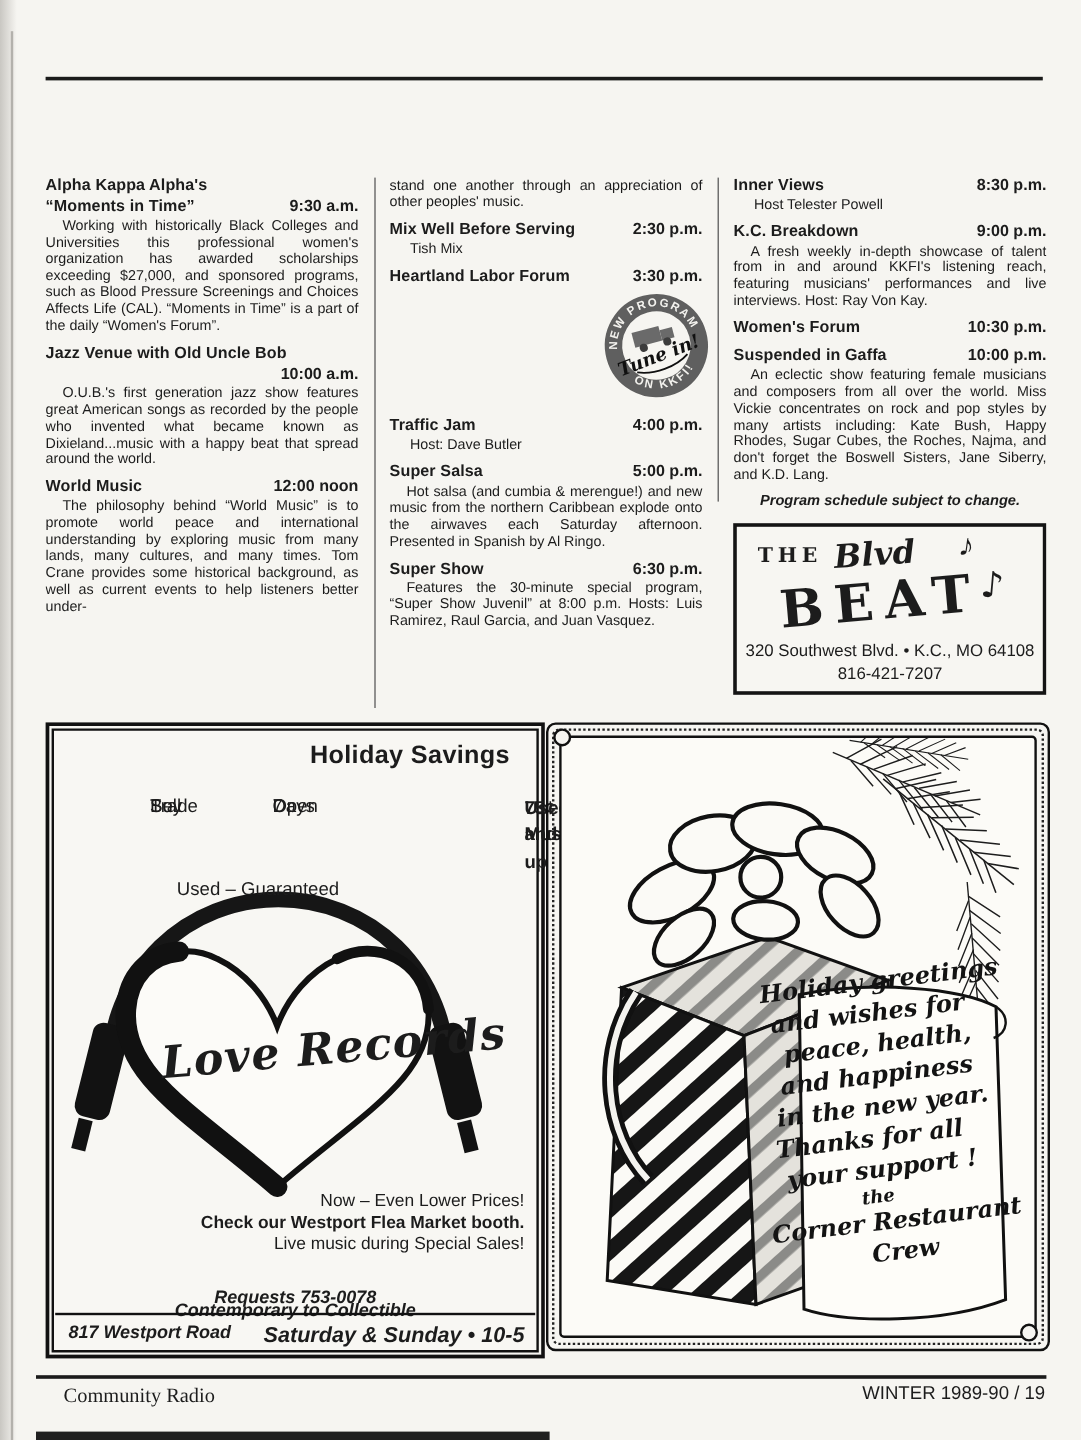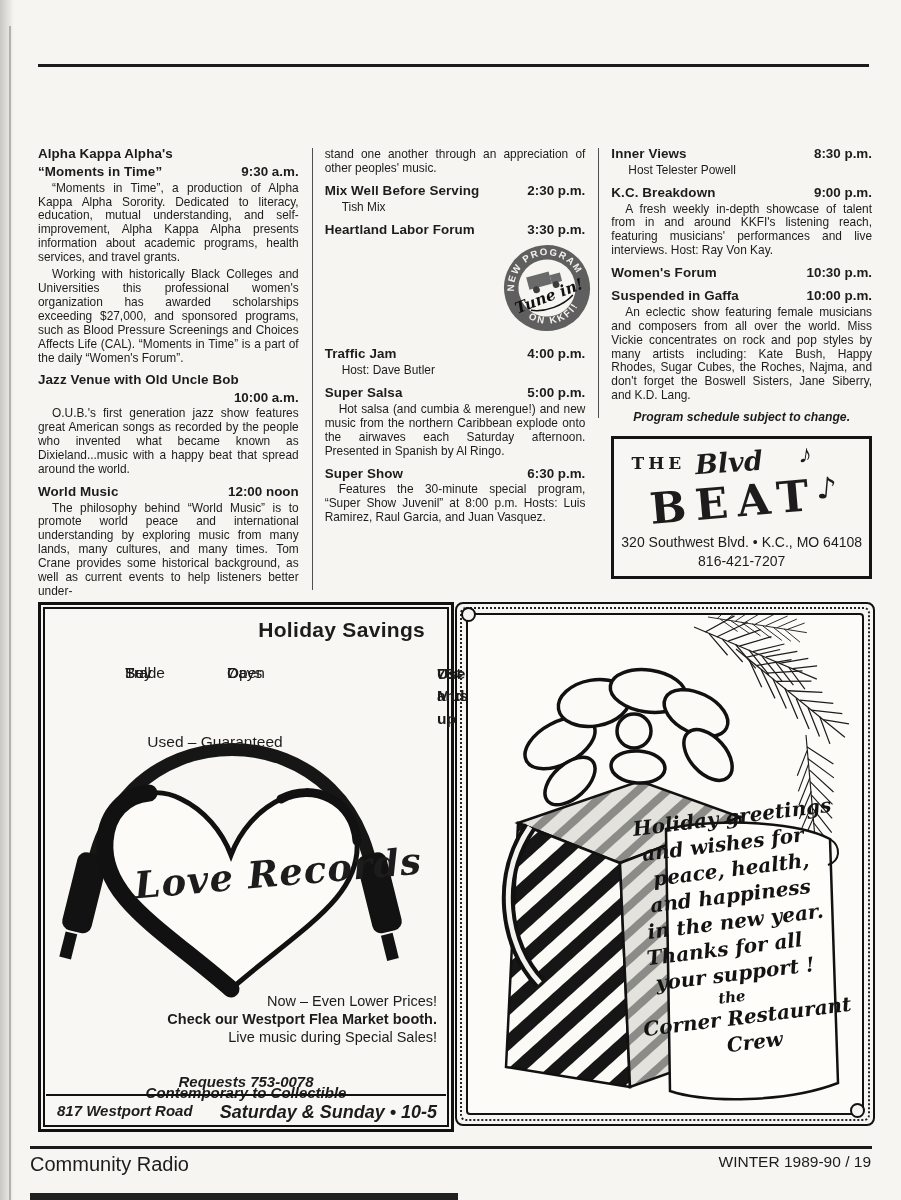--- a/index.html
+++ b/index.html
@@ -79,42 +79,41 @@
             font-size:20px;line-height:1.3;color:#131313;}
   .greeting div{white-space:nowrap;}
   .greeting .g1{margin-left:6px;} .greeting .g2{margin-left:14px;} .greeting .g3{margin-left:8px;}
   .greeting .g4{margin-left:2px;} .greeting .g5{margin-left:-2px;} .greeting .g6{margin-left:4px;}
   .greeting .g-the{font-size:15px;margin:3px 0 0 64px;line-height:1;}
   .greeting .g-name{font-size:20px;margin-left:-14px;}
   .greeting .g-crew{text-align:center;margin-left:-10px;}
 
   
   .foot-rule{position:absolute;left:30px;top:1146px;width:842px;height:2.5px;background:#1b1b1b;}
-  .foot-left{position:absolute;left:30px;top:1153px;font-size:20px;}
+  .foot-left{position:absolute;left:53px;top:1153px;font-size:17px;font-family:Liberation Serif, serif;}
   .foot-right{position:absolute;right:30px;top:1153px;font-size:15.5px;}
 </style>
 </head>
 <body>
 
 <div class="page">
   <div class="scanline"></div>
   <div class="top-rule"></div>
 
   <div class="columns">
 
     <div class="col">
       <section>
         <div class="p-head first">
           <span class="p-title">Alpha Kappa Alpha's</span>
         </div>
         <div class="p-head first">
           <span class="p-title">“Moments in Time”</span>
           <span class="p-time">9:30 a.m.</span>
         </div>
-        <p class="p-body indent">“Moments in Time”, a production of Alpha Kappa Alpha Sorority. Dedicated to literacy, education, mutual understanding, and self-improvement, Alpha Kappa Alpha presents information about academic programs, health services, and travel grants.</p>
         <p class="p-body indent">Working with historically Black Colleges and Universities this professional women's organization has awarded scholarships exceeding $27,000, and sponsored programs, such as Blood Pressure Screenings and Choices Affects Life (CAL). “Moments in Time” is a part of the daily “Women's Forum”.</p>
       </section>
       <section>
         <div class="p-head">
           <span class="p-title">Jazz Venue with Old Uncle Bob</span>
         </div>
         <div class="p-timeline">10:00 a.m.</div>
         <p class="p-body indent">O.U.B.'s first generation jazz show features great American songs as recorded by the people who invented what became known as Dixieland...music with a happy beat that spread around the world.</p>
       </section>
       <section>

